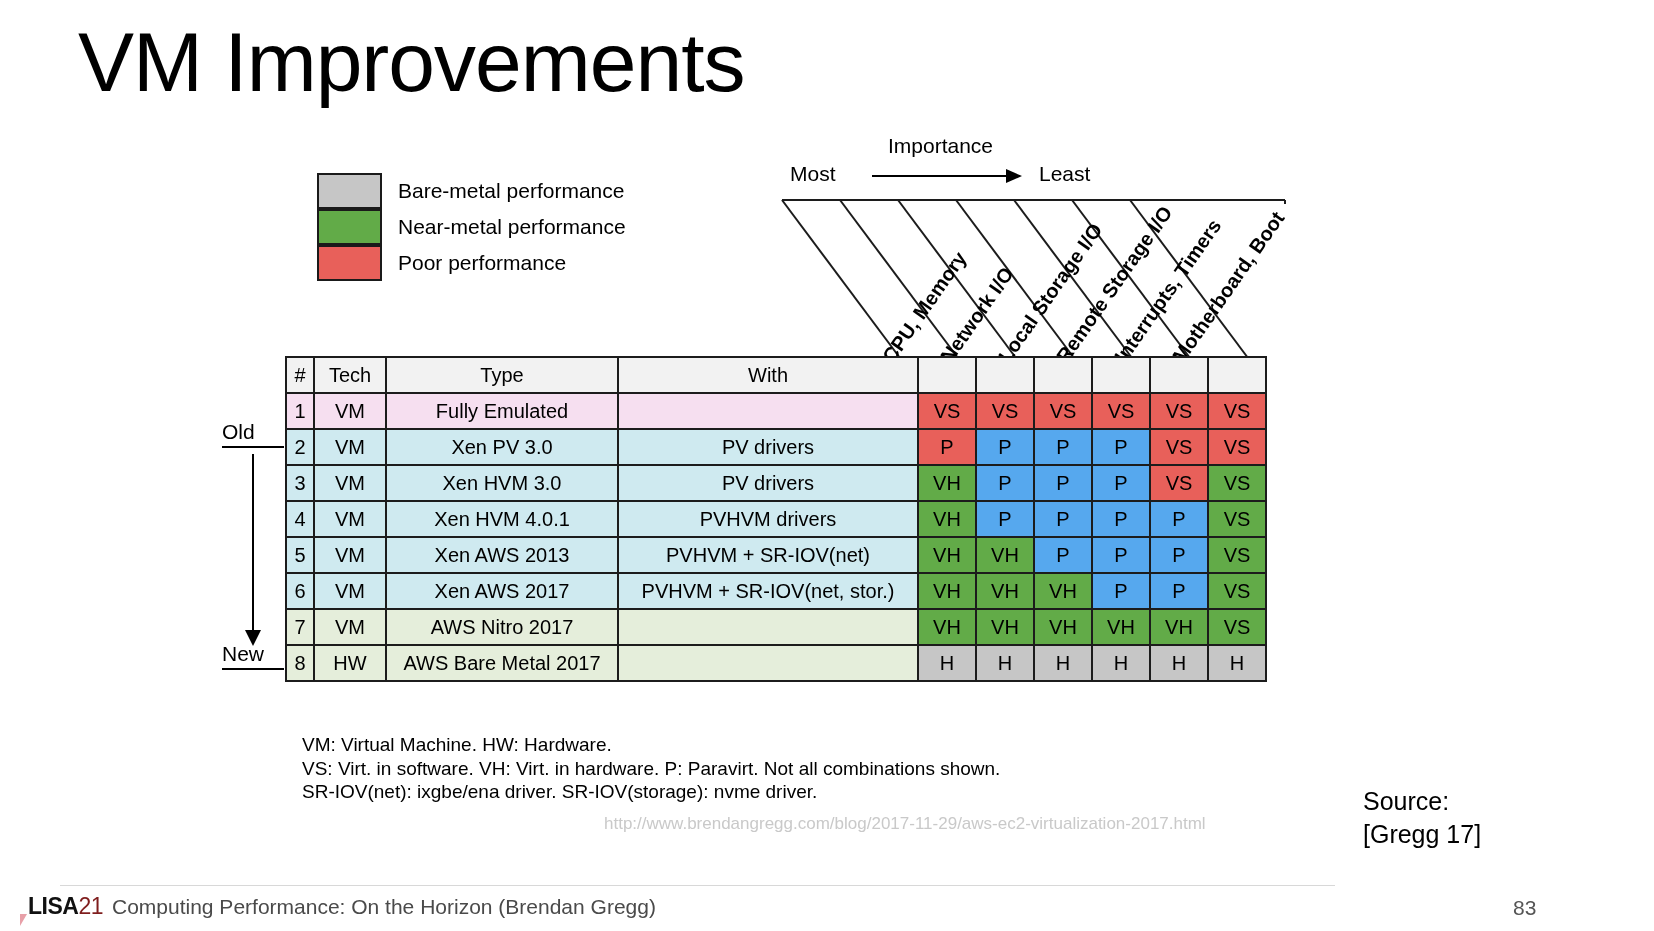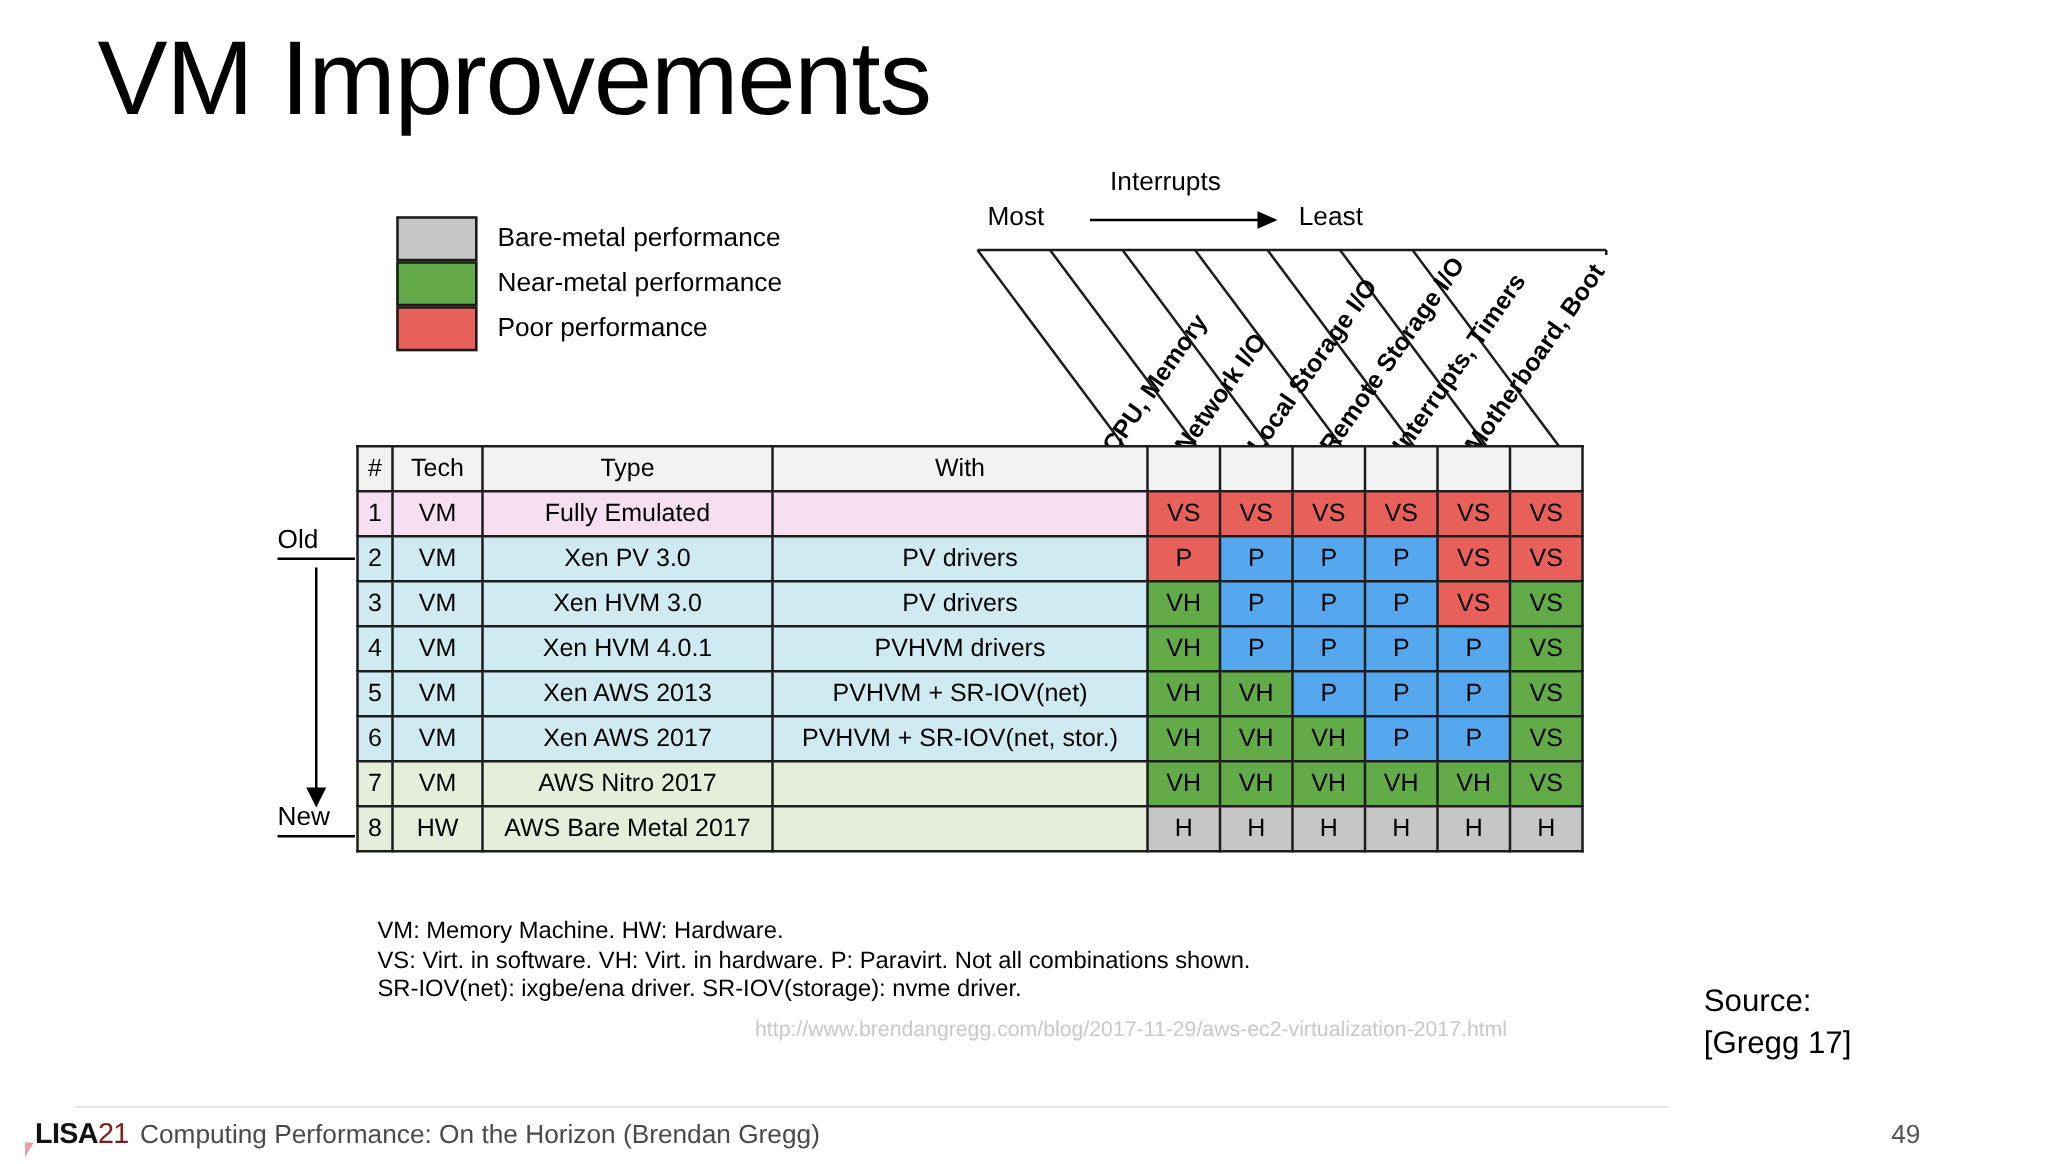--- a/index.html
+++ b/index.html
@@ -124,21 +124,21 @@
       <div class="legend-swatch" style="background: rgb(98, 171, 72);"></div>
       <div class="legend-label">Near-metal performance</div>
     </div>
     <div class="legend-row">
       <div class="legend-swatch" style="background: rgb(232, 96, 90);"></div>
       <div class="legend-label">Poor performance</div>
     </div>
   </div>
 
 <div id="importance-block">
-  <div id="importance-title">Interrupts</div>
+  <div id="importance-title">Importance</div>
   <div id="importance-most">Most</div>
   <div id="importance-arrow"></div>
   <div id="importance-least">Least</div>
 </div>
 
 <div id="diag-band">
   <svg width="540" height="170">
     <line x1="22" y1="10" x2="525" y2="10" stroke="#1c1c1c" stroke-width="2"></line>
     <line x1="22" y1="10" x2="140" y2="168" stroke="#1c1c1c" stroke-width="2"></line>
     <line x1="80" y1="10" x2="198" y2="168" stroke="#1c1c1c" stroke-width="2"></line>
@@ -274,33 +274,33 @@
         <td class="c-grey col-cell">H</td>
         <td class="c-grey col-cell">H</td>
         <td class="c-grey col-cell">H</td>
         <td class="c-grey col-cell">H</td>
         <td class="c-grey col-cell">H</td>
       </tr>
     </tbody>
 </table>
 
 <div id="footnotes">
-    <div>VM: Memory Machine. HW: Hardware.</div>
+    <div>VM: Virtual Machine. HW: Hardware.</div>
     <div>VS: Virt. in software. VH: Virt. in hardware. P: Paravirt. Not all combinations shown.</div>
     <div>SR-IOV(net): ixgbe/ena driver. SR-IOV(storage): nvme driver.</div>
   </div>
 
 <div id="source-url">http://www.brendangregg.com/blog/2017-11-29/aws-ec2-virtualization-2017.html</div>
 
 <div id="source-ref">
   <div>Source:</div>
   <div>[Gregg 17]</div>
 </div>
 
 <div id="footer-rule"></div>
 <div id="footer-bar">
   <div id="footer-logo">
     <span>LISA</span><span class="yr">21</span>
   </div>
   <div id="footer-title">Computing Performance: On the Horizon (Brendan Gregg)</div>
 </div>
 <div id="footer-tick"></div>
-<div id="page-number">49</div>
+<div id="page-number">83</div>
 
 </body></html>

